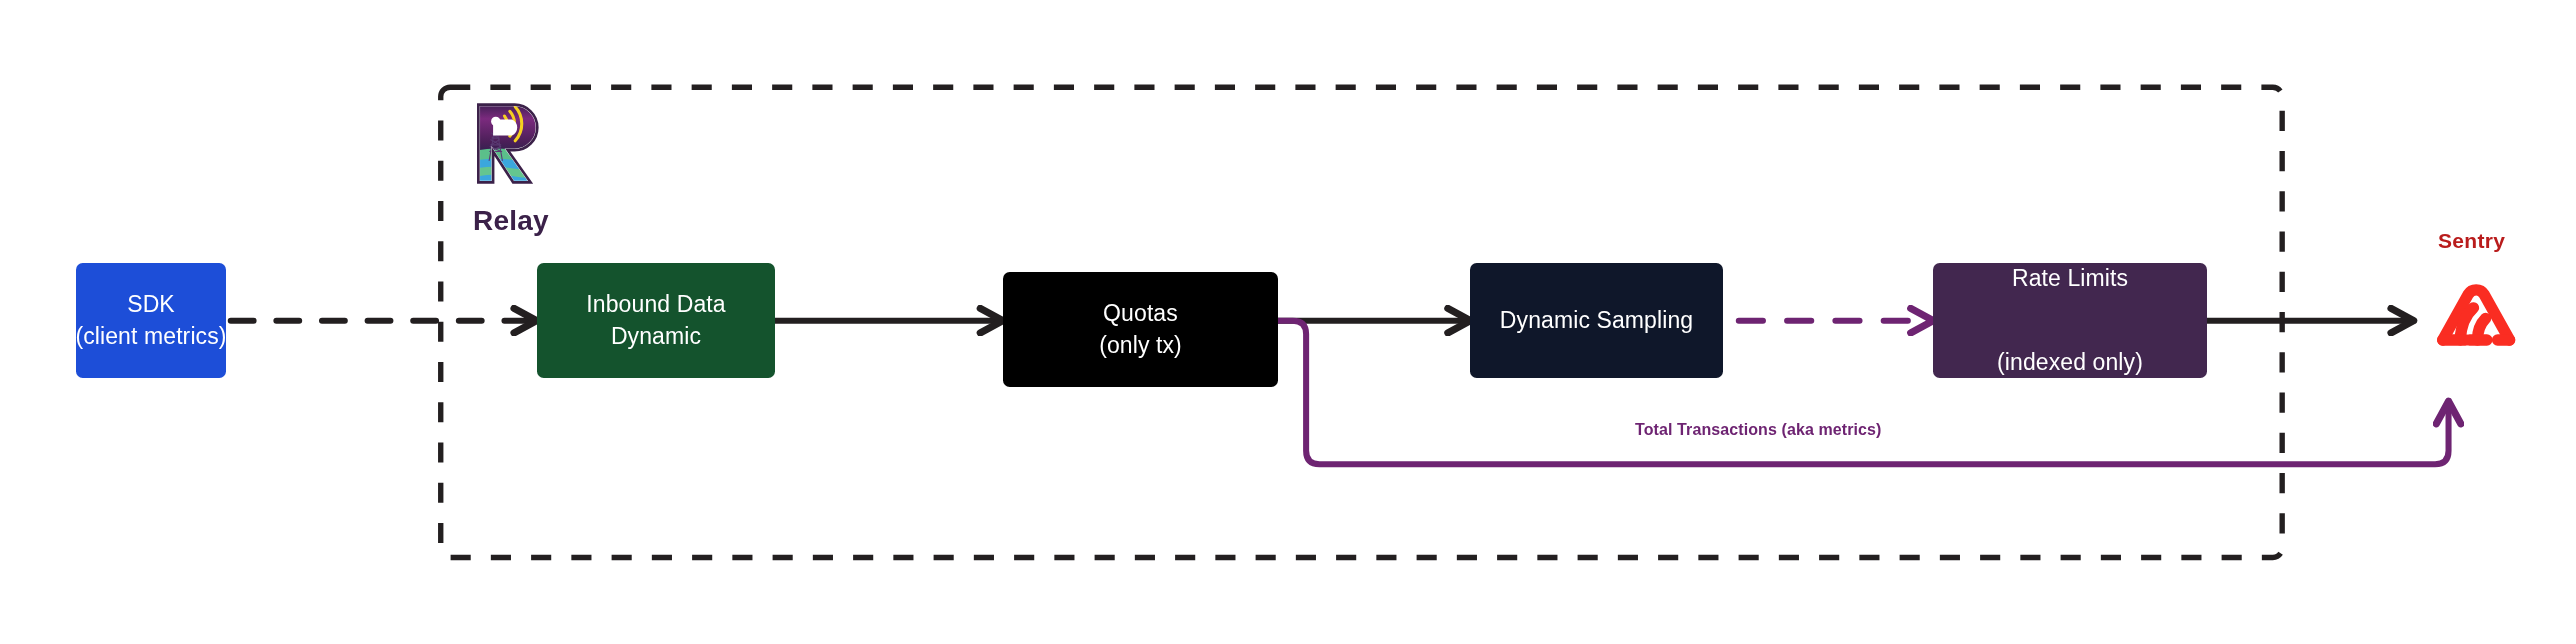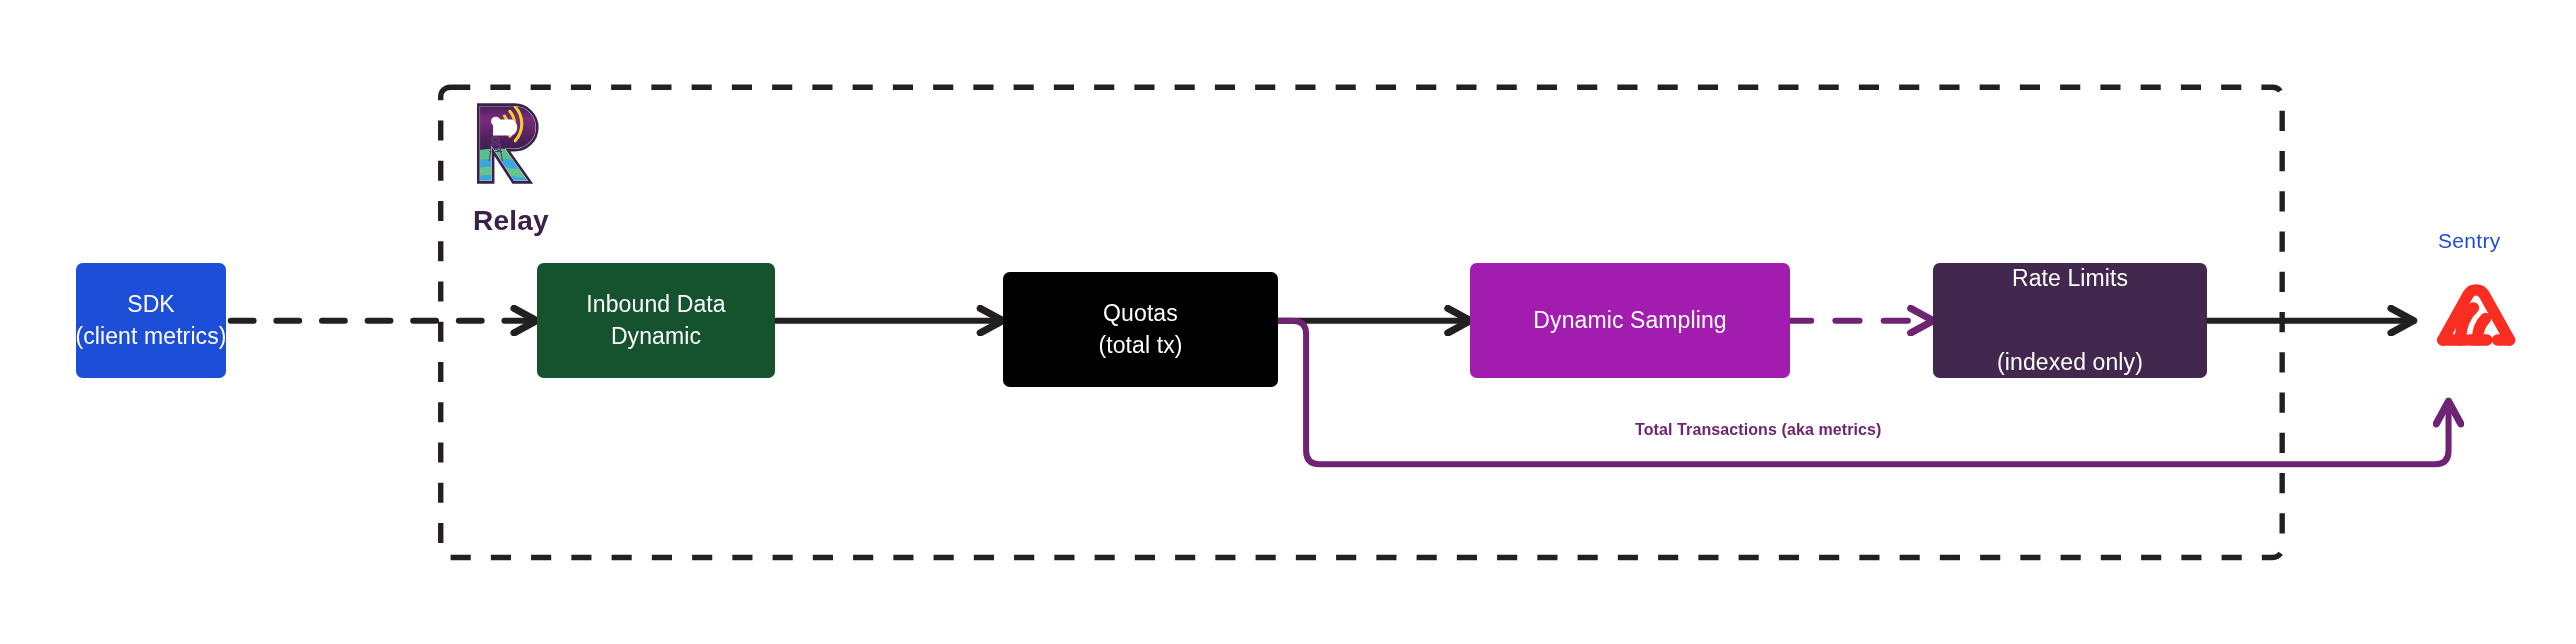--- a/index.html
+++ b/index.html
@@ -41,22 +41,22 @@
   .node-line { display: block; white-space: nowrap; }
   .relay-label {
     position: absolute;
     color: #3b2149;
     font-weight: bold;
     font-size: 28px;
     letter-spacing: 0.2px;
   }
   .sentry-label {
     position: absolute;
-    color: #1d4ed8;
-    font-weight: normal;
+    color: #b91c1c;
+    font-weight: bold;
     font-size: 21px;
     letter-spacing: 0.3px;
   }
   .flow-label {
     position: absolute;
     color: #6e2472;
     font-weight: bold;
     font-size: 16px;
     letter-spacing: 0.1px;
     white-space: nowrap;
@@ -98,24 +98,24 @@
     <span class="node-line">(client metrics)</span>
   </div>
 
   <div class="node-box" style="left:537px; top:263px; width:238px; height:115px; background:#14532d;">
     <span class="node-line">Inbound Data</span>
     <span class="node-line">Dynamic</span>
   </div>
 
   <div class="node-box" style="left:1003px; top:272px; width:275px; height:115px; background:#000000;">
     <span class="node-line">Quotas</span>
-    <span class="node-line">(total tx)</span>
+    <span class="node-line">(only tx)</span>
   </div>
 
-  <div class="node-box" style="left:1470px; top:263px; width:320px; height:115px; background:#a21caf;">
+  <div class="node-box" style="left:1470px; top:263px; width:253px; height:115px; background:#0f172a;">
     <span class="node-line">Dynamic Sampling</span>
   </div>
 
   <div class="node-box" style="left:1933px; top:263px; width:274px; height:115px; background:#42274f;justify-content:space-between;">
     <span class="node-line">Rate Limits</span>
     <span class="node-line">(indexed only)</span>
   </div>
 
   <div class="logo-wrap" style="left:473px; top:99px; width:75px; height:89px;">
     <svg viewBox="0 0 112 132" width="75" height="89">

